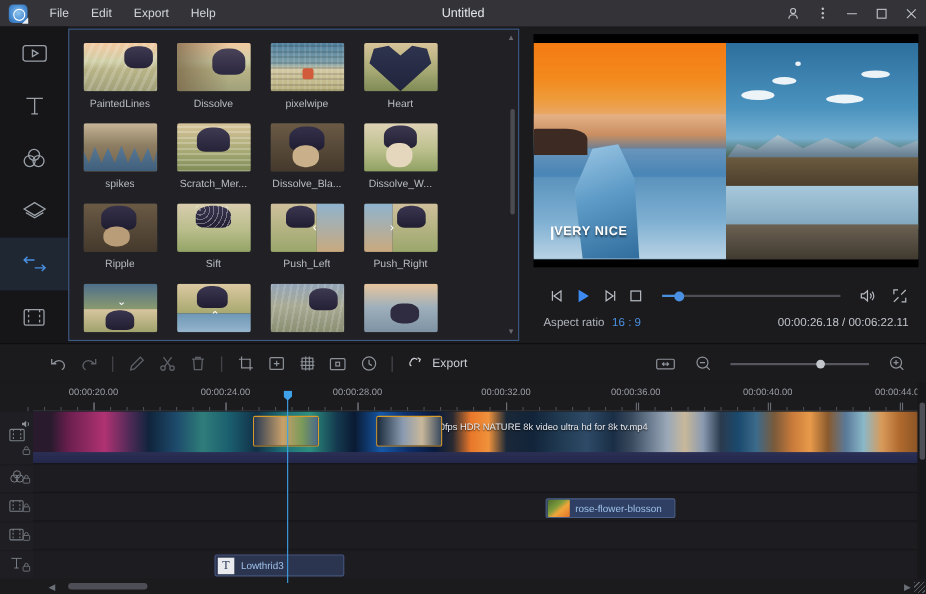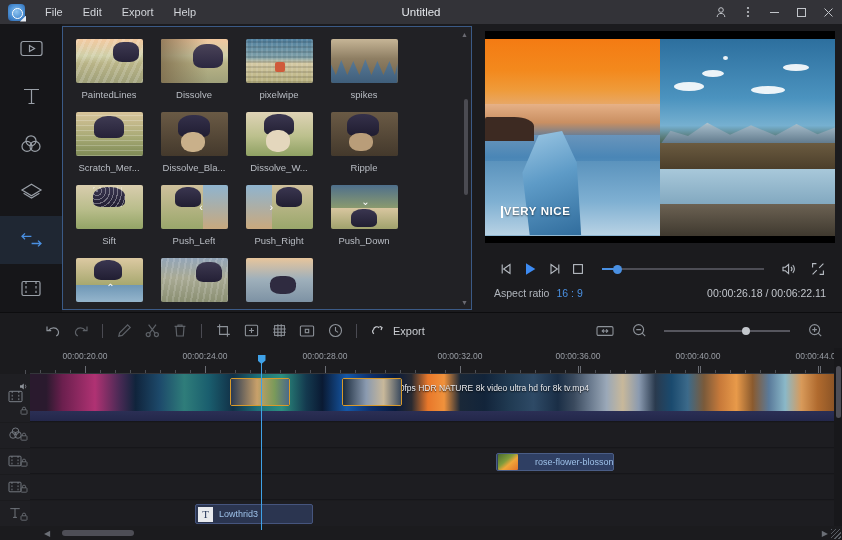--- a/index.html
+++ b/index.html
@@ -183,21 +183,21 @@
   .clip-label { position:absolute; left:3px; top:3px; font-size:8.5px; color:#e8eaee;
      white-space:nowrap; text-shadow:0 1px 1.5px rgba(0,0,0,.85); }
   .wave { position:absolute; left:0; bottom:0; width:100%; height:10px; background:#2b2f52; }
   .trans-clip { position:absolute; top:2px; height:26px; border:1.4px solid #d89a2b;
      border-radius:2px; background:#2a2a2e; overflow:hidden; }
   .playhead { position:absolute; top:14px; width:1px; background:#3fa2e8; z-index:30; }
   .playhead-knob { position:absolute; top:-7px; left:-3.5px; width:8px; height:9px;
      background:#3fa2e8; clip-path: polygon(0 0,100% 0,100% 60%,50% 100%,0 60%); }
 
   .ov-clip { position:absolute; top:4px; height:18px; background:#2f3f63; border:1px solid #4a5d86;
-     border-radius:2px; display:flex; align-items:center; gap:17px; padding-right:6px; overflow:hidden; }
+     border-radius:2px; display:flex; align-items:center; gap:5px; padding-right:6px; overflow:hidden; }
   .ov-thumb { width:20px; height:16px; flex:none; margin-left:1px;
      background:linear-gradient(140deg,#4b6b2e 0%,#7f9c3c 40%,#f0a63a 60%,#e2742a 100%); border-radius:1px; }
   .ov-label { font-size:9px; color:#9dc0e8; white-space:nowrap; }
   .txt-clip { position:absolute; top:3px; height:20px; background:#2b3550; border:1px solid #46557e;
      border-radius:2px; display:flex; align-items:center; gap:6px; overflow:hidden; }
   .txt-ico { width:15px; height:15px; margin-left:2px; background:#e8eaee; color:#2a3a5c;
      display:flex; align-items:center; justify-content:center; font-size:11px;
      font-family:"Liberation Serif", serif; flex:none; }
   .txt-label { font-size:9px; color:#9dc0e8; white-space:nowrap; }
 
@@ -331,20 +331,27 @@
 
       <div class="lib-cell">
         <div class="thumb">
           <div class="half" style="background:linear-gradient(180deg,#4f7f9e 0%,#7fa0a8 42%,#d3c8a3 55%,#b7b07e 100%)"></div>
           <div class="half" style="background:repeating-linear-gradient(0deg,rgba(0,0,0,.12) 0 2px,transparent 2px 5px),repeating-linear-gradient(90deg,rgba(255,255,255,.1) 0 2px,transparent 2px 5px)"></div>
           <div style="position:absolute;left:44%;top:52%;width:10px;height:10px;background:#d05a3a;border-radius:2px"></div>
         </div>
         <div class="lib-label">pixelwipe</div>
       </div>
 
+      <div class="lib-cell">
+        <div class="thumb">
+          <div class="half sc-field"></div>
+          <div class="half" style="background:linear-gradient(180deg,#2f3450,#20243c);clip-path:polygon(50% 100%,8% 42%,14% 12%,34% 6%,50% 26%,66% 6%,86% 12%,92% 42%)"></div>
+        </div>
+        <div class="lib-label">Heart</div>
+      </div>
 
       <div class="lib-cell">
         <div class="thumb">
           <div class="half sc-dog"></div>
           <div class="half" style="background:linear-gradient(180deg,#6f92ad,#3f5e7b);clip-path:polygon(0 100%,0 55%,8% 82%,16% 48%,25% 82%,34% 50%,43% 82%,52% 46%,61% 82%,70% 50%,79% 82%,88% 50%,96% 82%,100% 55%,100% 100%)"></div>
         </div>
         <div class="lib-label">spikes</div>
       </div>
 
       <div class="lib-cell">

